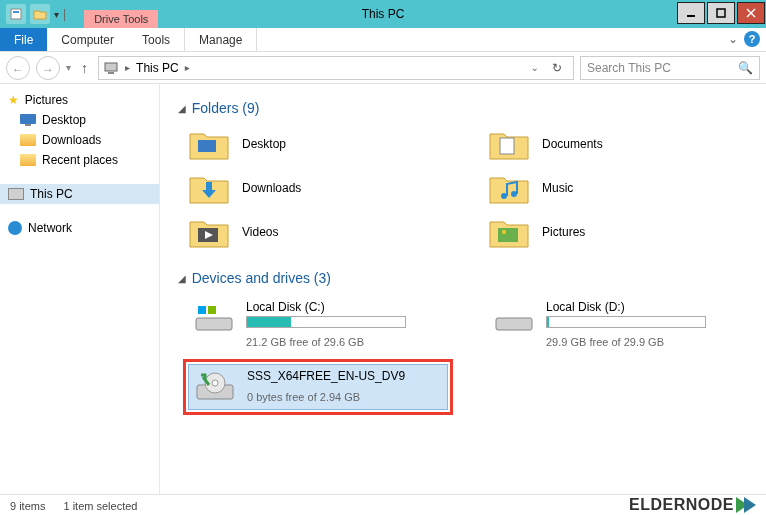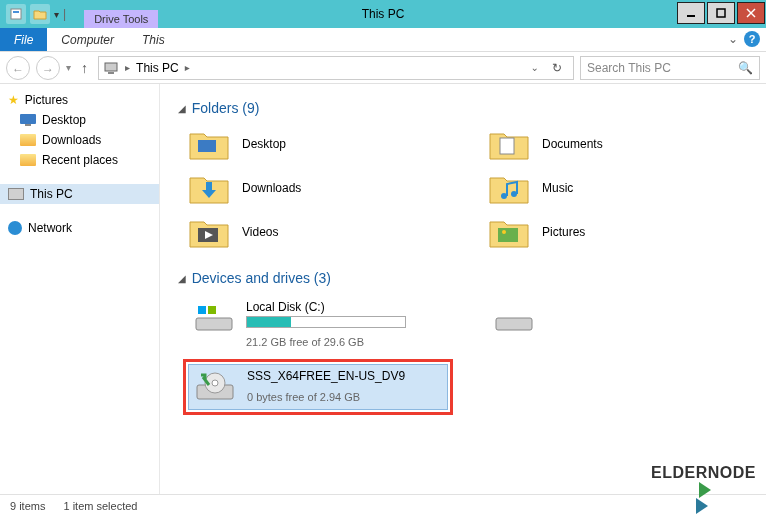--- a/index.html
+++ b/index.html
@@ -2,28 +2,28 @@
 <html><head>
 <meta charset="utf-8">
 <style>
 * { box-sizing: border-box; margin: 0; padding: 0; font-family: 'Segoe UI', Tahoma, sans-serif; }
 body { width: 766px; height: 515px; background: #fff; overflow: hidden; font-size: 12px; }
 
 .titlebar { height: 28px; background: #4fc4cf; display: flex; align-items: center; position: relative; }
 .titlebar .qat { display: flex; align-items: center; gap: 4px; padding: 0 6px; }
 .qat-icon { width: 20px; height: 20px; display: flex; align-items: center; justify-content: center; background: rgba(255,255,255,0.3); border-radius: 2px; }
 .titlebar .contextual-tabs { margin-left: 12px; height: 100%; display: flex; align-items: flex-end; gap: 4px; }
-.ctx-tab { background: #c4b5fd; color: #333; font-size: 11px; padding: 3px 10px; }
+.ctx-tab { background: #fca5a5; color: #333; font-size: 11px; padding: 3px 10px; }
 .titlebar-title { position: absolute; left: 50%; transform: translateX(-50%); font-size: 12px; color: #000; }
 .window-controls { margin-left: auto; display: flex; height: 100%; }
 .wbtn { width: 28px; height: 22px; border: 1px solid #222; margin: 2px 1px; display: flex; align-items: center; justify-content: center; background: #d9d9d9; font-size: 12px; }
 .wbtn.close { background: #c94f3f; color: #fff; }
 
 .ribbon { height: 24px; background: #fff; border-bottom: 1px solid #ddd; display: flex; align-items: stretch; position: relative; }
-.ribbon-tab { padding: 4px 14px; font-size: 12px; color: #333; display: flex; align-items: center; font-style: italic; }
+.ribbon-tab { padding: 4px 14px; font-size: 12px; color: #333; display: flex; align-items: center; }
 .ribbon-tab.file { background: #1979ca; color: #fff; }
 .ribbon-right { position: absolute; right: 6px; top: 3px; display: flex; gap: 6px; align-items: center; }
 .help-icon { width: 16px; height: 16px; border-radius: 50%; background: #2a8dd4; color: #fff; display: flex; align-items: center; justify-content: center; font-size: 11px; font-weight: bold; }
 
 .navbar { height: 32px; border-bottom: 1px solid #e1e1e1; display: flex; align-items: center; padding: 0 6px; gap: 6px; }
 .navbtn { width: 24px; height: 24px; border: 1px solid #ccc; border-radius: 50%; display: flex; align-items: center; justify-content: center; color: #999; font-size: 12px; }
 .up-arrow { font-size: 14px; color: #555; padding: 0 4px; }
 .address-bar { flex: 1; height: 24px; border: 1px solid #ccc; display: flex; align-items: center; padding: 0 4px; gap: 6px; }
 .address-bar .pc-small-icon { width: 16px; height: 16px; }
 .address-bar .crumb { font-size: 12px; }
@@ -59,21 +59,21 @@
 .drive-item.highlighted { outline: 3px solid #ed3b2f; outline-offset: 2px; }
 .drive-icon { width: 44px; height: 36px; flex-shrink: 0; }
 .drive-icon svg { width: 100%; height: 100%; }
 .drive-info { font-size: 11px; }
 .drive-name { font-size: 12px; margin-bottom: 2px; }
 .drive-bar { width: 160px; height: 12px; border: 1px solid #aaa; margin: 2px 0; position: relative; background: #fff; }
 .drive-bar-fill { height: 100%; background: #27bdb5; }
 .drive-free { color: #666; font-size: 11px; margin-top: 8px; }
 
 .statusbar { height: 22px; border-top: 1px solid #e1e1e1; display: flex; align-items: center; padding: 0 10px; gap: 18px; font-size: 11px; color: #444; position: relative; }
-.watermark { position: absolute; right: 10px; bottom: 2px; font-size: 16px; font-weight: bold; color: #333; display: flex; align-items: center; flex-direction: column; }
+.watermark { position: absolute; right: 10px; bottom: 2px; font-size: 16px; font-weight: bold; color: #333; display: flex; align-items: center; }
 .watermark .e { text-transform: uppercase; letter-spacing: 0.5px; }
 .watermark .play { width: 0; height: 0; border-top: 8px solid transparent; border-bottom: 8px solid transparent; border-left: 12px solid #3a9b4a; margin-left: 2px; }
 .watermark .play2 { border-left-color: #2b7a9b; margin-left: -4px; }
 </style>
 </head>
 <body>
 
 <div class="titlebar">
   <div class="qat">
     <div class="qat-icon">
@@ -110,21 +110,22 @@
           <line x1="1" y1="1" x2="9" y2="9" stroke="#fff" stroke-width="1.5"></line>
           <line x1="9" y1="1" x2="1" y2="9" stroke="#fff" stroke-width="1.5"></line>
         </svg>
       </div>
   </div>
 </div>
 
 <div class="ribbon">
   <div class="ribbon-tab file">File</div>
   <div class="ribbon-tab">Computer</div>
-  <div class="ribbon-tab">This</div>
+  <div class="ribbon-tab">Tools</div>
+  <div class="ribbon-tab" style="border-left:1px solid #ddd;border-right:1px solid #ddd;">Manage</div>
   <div class="ribbon-right">
     <span style="color:#666;">⌄</span>
     <div class="help-icon">?</div>
   </div>
 </div>
 
 <div class="navbar">
   <div class="navbtn">←</div>
   <div class="navbtn">→</div>
   <span style="color:#888;font-size:10px;">▾</span>
@@ -251,20 +252,27 @@
           <div class="drive-bar">
               <div class="drive-bar-fill" style="width:28%"></div>
             </div>
           <div class="drive-free">21.2 GB free of 29.6 GB</div>
         </div>
       </div>
       <div class="drive-item">
         <div class="drive-icon"><svg viewBox="0 0 44 36">
               <rect x="4" y="18" width="36" height="12" rx="2" fill="#d0d0d0" stroke="#888"></rect>
             </svg></div>
+        <div class="drive-info">
+          <div class="drive-name">Local Disk (D:)</div>
+          <div class="drive-bar">
+              <div class="drive-bar-fill" style="width:1%"></div>
+            </div>
+          <div class="drive-free">29.9 GB free of 29.9 GB</div>
+        </div>
       </div>
       <div class="drive-item selected highlighted">
         <div class="drive-icon"><svg viewBox="0 0 44 36">
               <rect x="4" y="16" width="36" height="14" rx="2" fill="#d0d0d0" stroke="#888"></rect>
               <circle cx="22" cy="14" r="10" fill="#e8e8e8" stroke="#999"></circle>
               <circle cx="22" cy="14" r="3" fill="#fff" stroke="#999"></circle>
               <path d="M10 8l6 8" stroke="#3a9b4a" stroke-width="3"></path>
               <path d="M8 6l4 0 0 4" stroke="#3a9b4a" stroke-width="3" fill="none"></path>
             </svg></div>
         <div class="drive-info">

